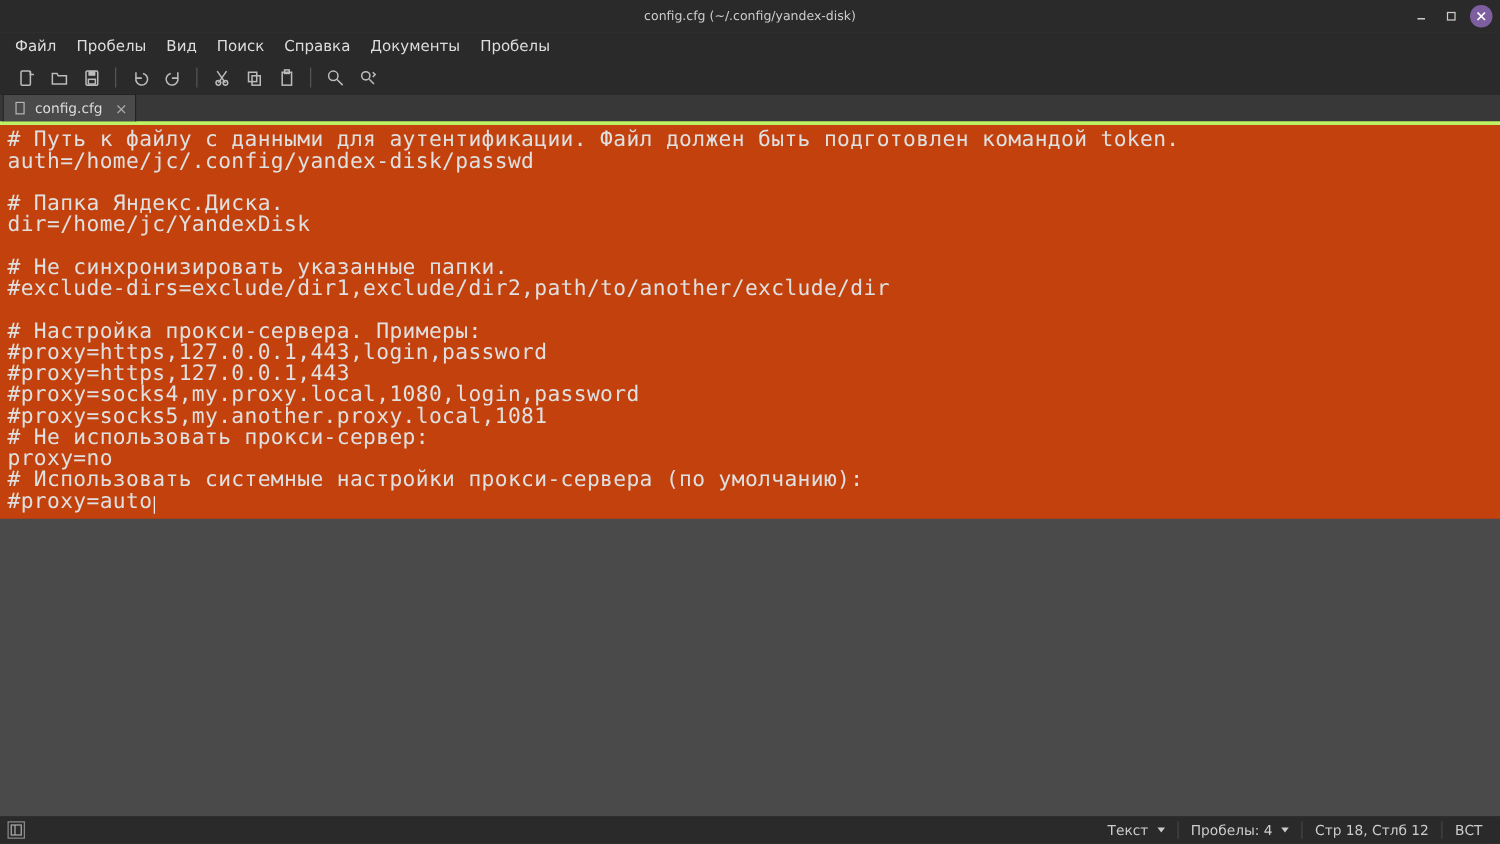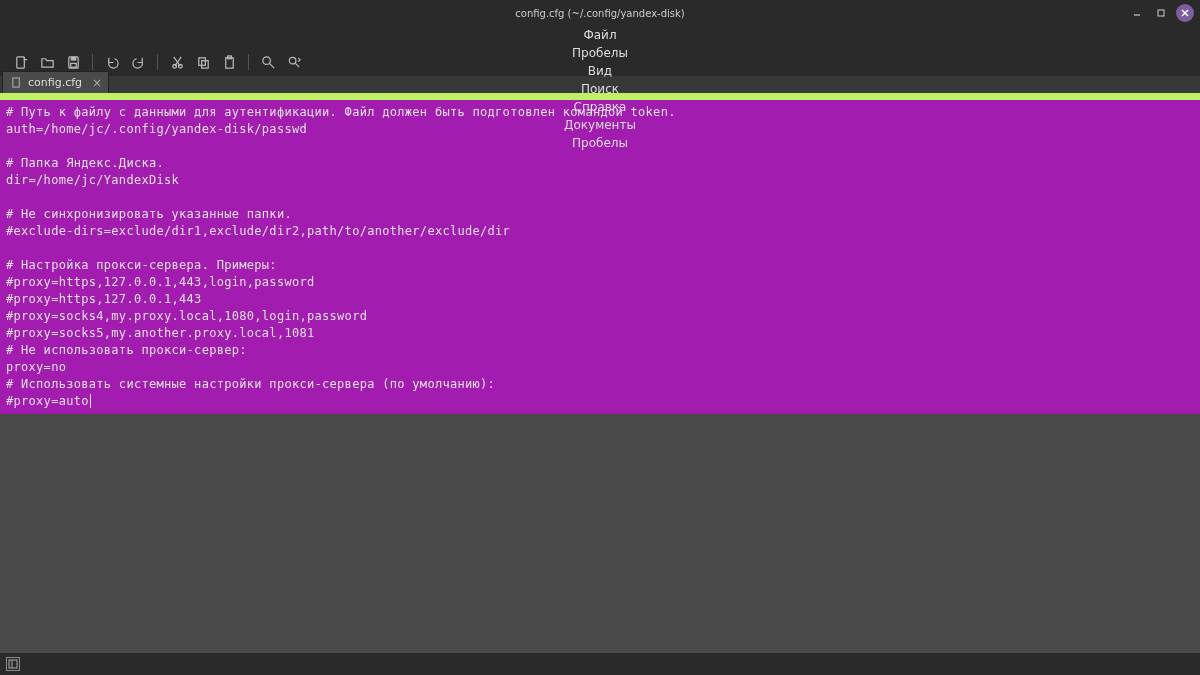--- a/index.html
+++ b/index.html
@@ -2,31 +2,31 @@
 <html><head>
 <meta charset="utf-8">
 <style>
   * { margin: 0; padding: 0; box-sizing: border-box; }
   html, body { width: 1200px; height: 675px; overflow: hidden; font-family: "DejaVu Sans", "Ubuntu", sans-serif; background: #383838; color: #ddd; }
   .titlebar { height: 26px; background: #2a2a2a; display: flex; align-items: center; justify-content: center; position: relative; font-size: 10px; color: #ccc; }
   .titlebar .win-controls { position: absolute; right: 6px; top: 4px; display: flex; gap: 6px; }
   .win-btn { width: 18px; height: 18px; border-radius: 50%; display: flex; align-items: center; justify-content: center; font-size: 11px; color: #ccc; cursor: pointer; }
   .win-btn.close { background: #7d5fa0; color: #fff; font-weight: bold; }
   .win-btn svg { width: 10px; height: 10px; }
-  .menubar { height: 22px; background: #2a2a2a; display: flex; align-items: center; padding: 0 4px; font-size: 12px; color: #ddd; flex-direction: column; }
+  .menubar { height: 22px; background: #2a2a2a; display: flex; align-items: center; padding: 0 4px; font-size: 12px; color: #ddd; }
   .menubar .menu-item { padding: 2px 8px; cursor: pointer; }
   .toolbar { height: 28px; background: #2a2a2a; display: flex; align-items: center; padding: 0 8px; gap: 0; }
   .tb-btn { width: 26px; height: 24px; display: flex; align-items: center; justify-content: center; cursor: pointer; color: #ccc; }
   .tb-btn svg { width: 15px; height: 15px; stroke: #bbb; fill: none; stroke-width: 1.3; }
   .tb-sep { width: 1px; height: 16px; background: #555; margin: 0 6px; }
-  .tabbar { height: 24px; background: #383838; border-bottom: 7px solid #bef264; display: flex; align-items: flex-end; padding-left: 2px; }
+  .tabbar { height: 24px; background: #383838; border-bottom: 3px solid #bef264; display: flex; align-items: flex-end; padding-left: 2px; }
   .tab { height: 22px; background: #4a4a4a; border: 1px solid #222; border-bottom: none; display: flex; align-items: center; padding: 0 6px 0 8px; font-size: 11px; color: #ddd; gap: 6px; cursor: pointer; }
   .tab svg.file-ic { width: 11px; height: 11px; }
   .tab .close-tab { font-size: 12px; color: #aaa; cursor: pointer; margin-left: 4px;}
-  .editor { background: #a21caf; font-family: "DejaVu Sans Mono", "Ubuntu Mono", monospace; font-size: 12px; line-height: 17px; color: #e0e0e0; padding: 4px 6px; white-space: pre; overflow: hidden; letter-spacing: 0.3px; }
+  .editor { background: #c2410c; font-family: "DejaVu Sans Mono", "Ubuntu Mono", monospace; font-size: 17px; line-height: 17px; color: #e0e0e0; padding: 4px 6px; white-space: pre; overflow: hidden; letter-spacing: 0.3px; }
   .editor-wrap { height: calc(675px - 26px - 22px - 28px - 24px - 22px); background: #4a4a4a; }
   .cursor { border-left: 1px solid #eee; display: inline-block; height: 14px; vertical-align: text-bottom; margin-left: 1px;}
   .statusbar { height: 22px; background: #2a2a2a; display: flex; align-items: center; font-size: 11px; color: #ccc; padding: 0 6px; justify-content: space-between; }
   .statusbar .left { display: flex; align-items: center; }
   .statusbar .right { display: flex; align-items: center; }
   .status-item { padding: 0 8px; display:flex; align-items:center; gap:4px;}
   .status-sep { width: 1px; height: 14px; background: #444; margin: 0 2px; }
   .sb-ic { width:14px; height:14px; display:flex; align-items:center; justify-content:center; border:1px solid #888; }
   .dropdown-arrow { display:inline-block; width:0; height:0; border-left:3px solid transparent; border-right:3px solid transparent; border-top:4px solid #ccc; margin-left:3px; vertical-align:middle;}
 </style>
@@ -167,13 +167,32 @@
 
 <div class="statusbar">
   <div class="left">
     <div class="sb-ic">
       <svg width="10" height="10" viewBox="0 0 10 10">
           <rect x="1" y="1" width="8" height="8" fill="none" stroke="#aaa" stroke-width="1"></rect>
           <line x1="4" y1="1" x2="4" y2="9" stroke="#aaa" stroke-width="1"></line>
         </svg>
     </div>
   </div>
+  <div class="right">
+    <div class="status-item">
+      <span>Текст</span>
+        <span class="dropdown-arrow"></span>
+    </div>
+    <div class="status-sep"></div>
+    <div class="status-item">
+      <span>Пробелы: 4</span>
+        <span class="dropdown-arrow"></span>
+    </div>
+    <div class="status-sep"></div>
+    <div class="status-item">
+      <span>Стр 18, Стлб 12</span>
+    </div>
+    <div class="status-sep"></div>
+    <div class="status-item">
+      <span>ВСТ</span>
+    </div>
+  </div>
 </div>
 
 </body></html>

